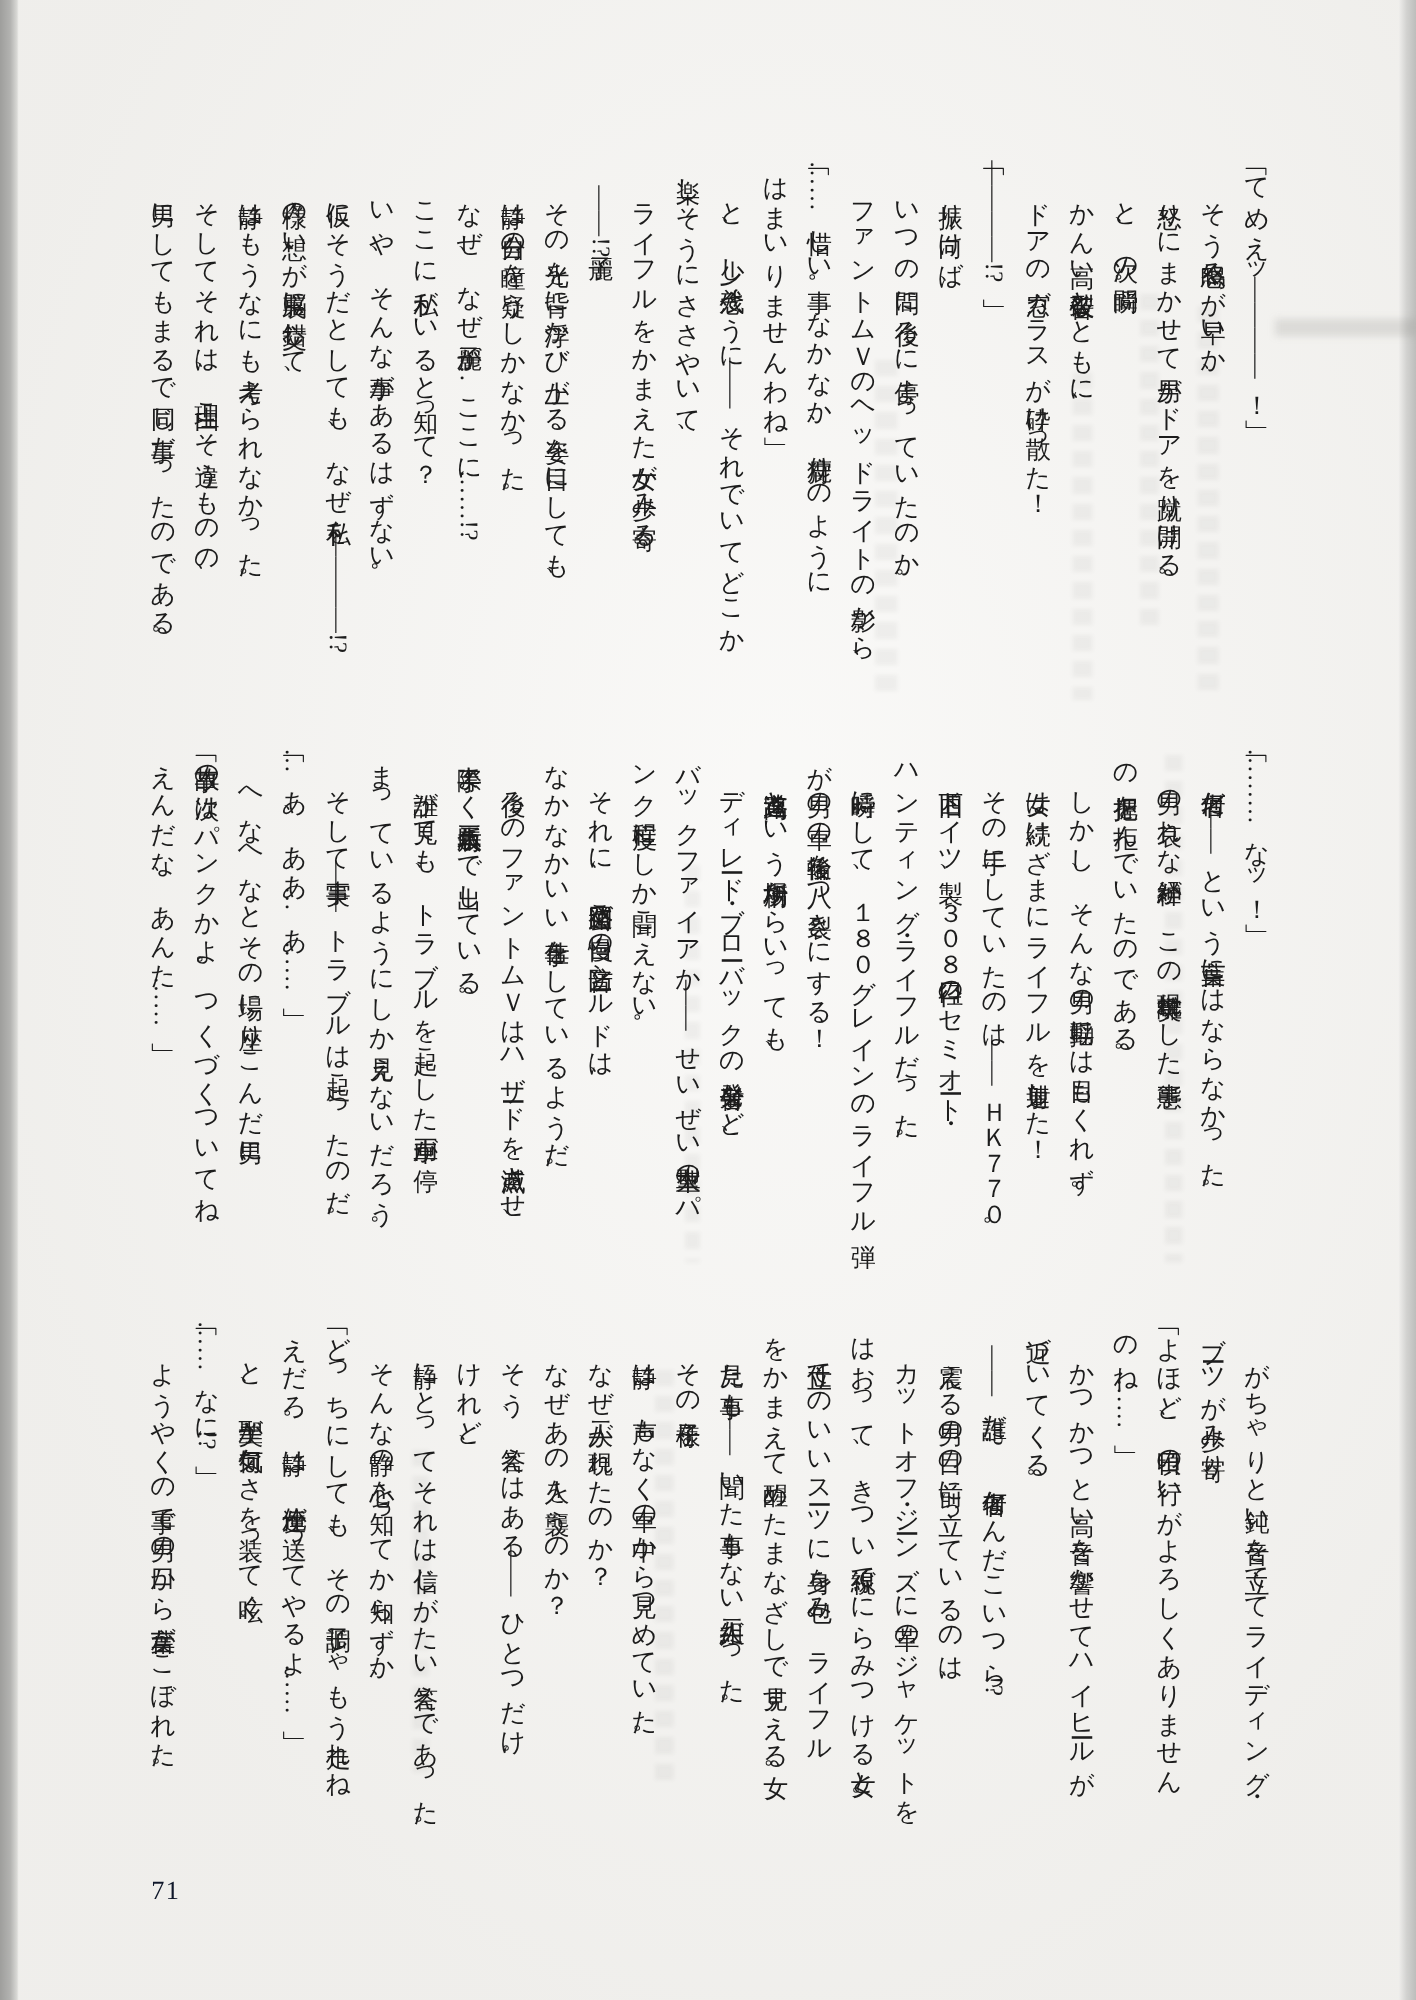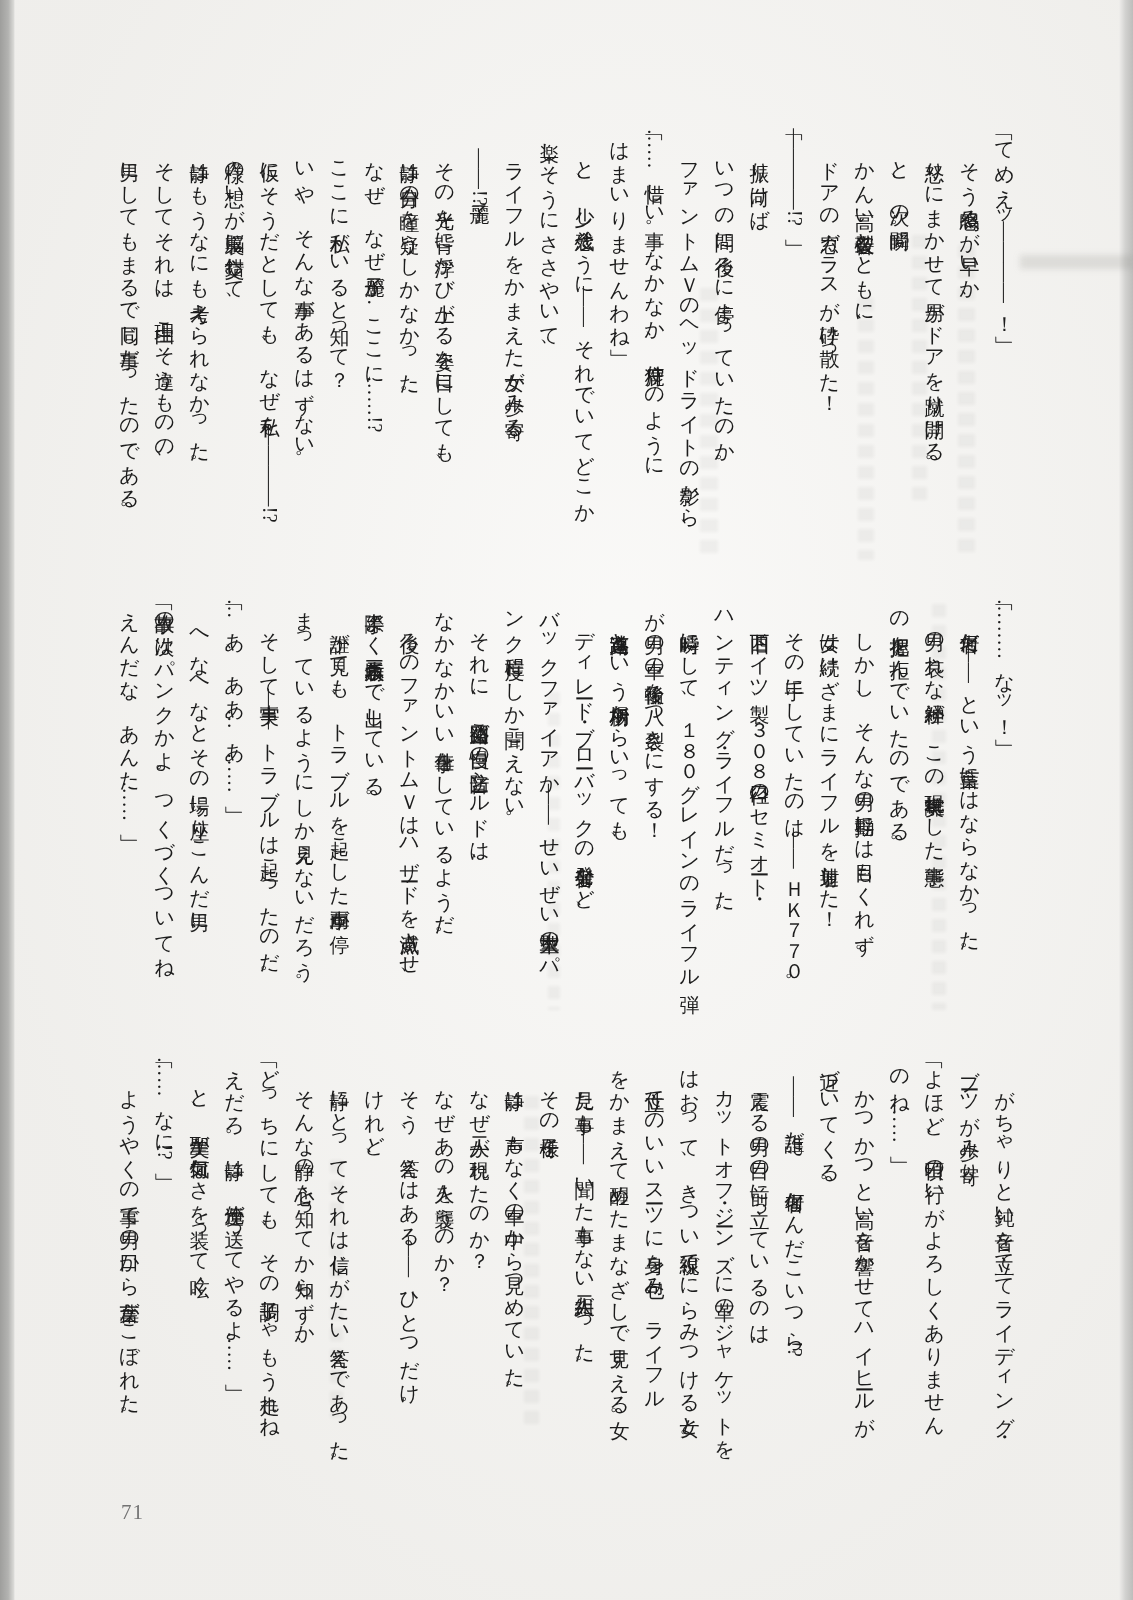--- a/index.html
+++ b/index.html
@@ -50,21 +50,21 @@
   .band-2 { top: 598px; }
   .band-3 { top: 1056px; }
   .vline {
     line-height: 35px;
   }
   .page-number {
     position: absolute;
     left: 121px;
     top: 1500px;
     font-size: 21px;
-    color: #737373;
+    color: #0f172a;
     letter-spacing: 1px;
   }
   
   .ghost {
     position: absolute;
     background: repeating-linear-gradient(
       180deg,
       rgba(75,75,73,0.55) 0px, rgba(75,75,73,0.55) 13px,
       rgba(75,75,73,0.0) 13px, rgba(75,75,73,0.0) 21px
     );

